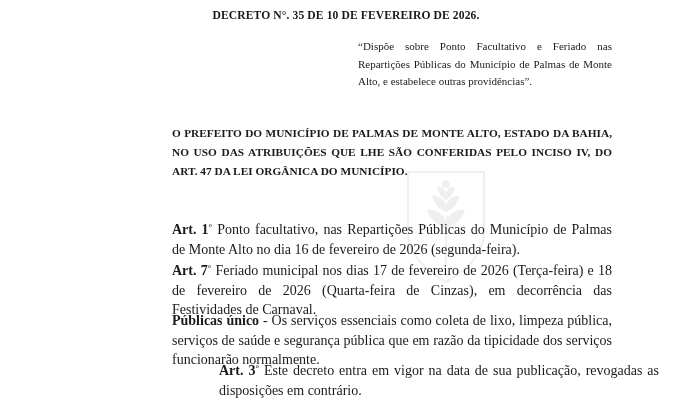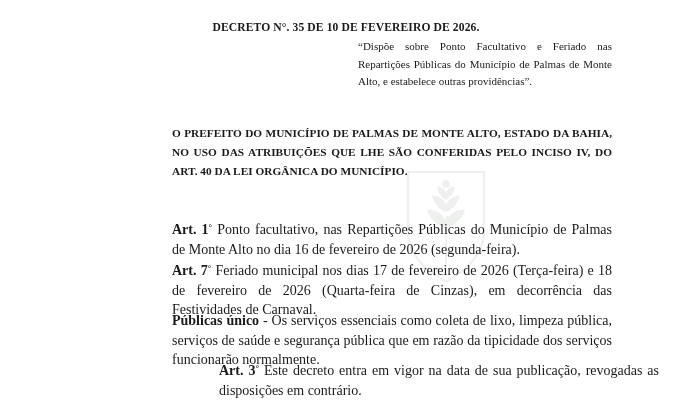--- a/index.html
+++ b/index.html
@@ -48,21 +48,20 @@
   .doc-title {
     position: absolute;
     left: 0;
     right: 8px;
     top: 9px;
     text-align: center;
     font-weight: bold;
     font-size: 11.6px;
     letter-spacing: 0.1px;
     line-height: 14px;
-    margin-top: 12px;
   }
 
   .ementa {
     position: absolute;
     left: 358px;
     top: 38px;
     width: 254px;
     font-size: 11px;
     line-height: 17.5px;
     text-align: justify;
@@ -139,21 +138,21 @@
       </g>
     </svg>
   </div>
 
   <div class="content">
 
     <div class="doc-title">DECRETO N°. 35 DE 10 DE FEVEREIRO DE 2026.</div>
 
     <div class="ementa">“Dispõe sobre Ponto Facultativo e Feriado nas Repartições Públicas do Município de Palmas de Monte Alto, e estabelece outras providências”.</div>
 
-    <div class="preambulo">O PREFEITO DO MUNICÍPIO DE PALMAS DE MONTE ALTO, ESTADO DA BAHIA, NO USO DAS ATRIBUIÇÕES QUE LHE SÃO CONFERIDAS PELO INCISO IV, DO ART. 40 DA LEI ORGÂNICA DO MUNICÍPIO.</div>
+    <div class="preambulo">O PREFEITO DO MUNICÍPIO DE PALMAS DE MONTE ALTO, ESTADO DA BAHIA, NO USO DAS ATRIBUIÇÕES QUE LHE SÃO CONFERIDAS PELO INCISO IV, DO ART. 47 DA LEI ORGÂNICA DO MUNICÍPIO.</div>
 
 
     <div class="body-block" id="art1">
       <span class="lead"><span>Art. 1</span><sup>°</sup></span><span> Ponto facultativo, nas Repartições Públicas do Município de Palmas de Monte Alto no dia 16 de fevereiro de 2026 (segunda-feira).</span>
     </div>
 
     <div class="body-block" id="art2">
       <span class="lead"><span>Art. 7</span><sup>°</sup></span><span> Feriado municipal nos dias 17 de fevereiro de 2026 (Terça-feira) e 18 de fevereiro de 2026 (Quarta-feira de Cinzas), em decorrência das Festividades de Carnaval.</span>
     </div>
 

